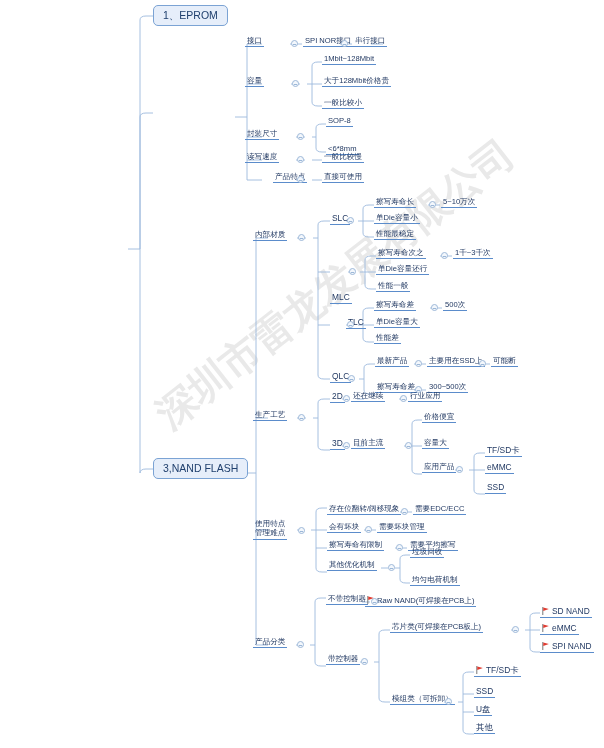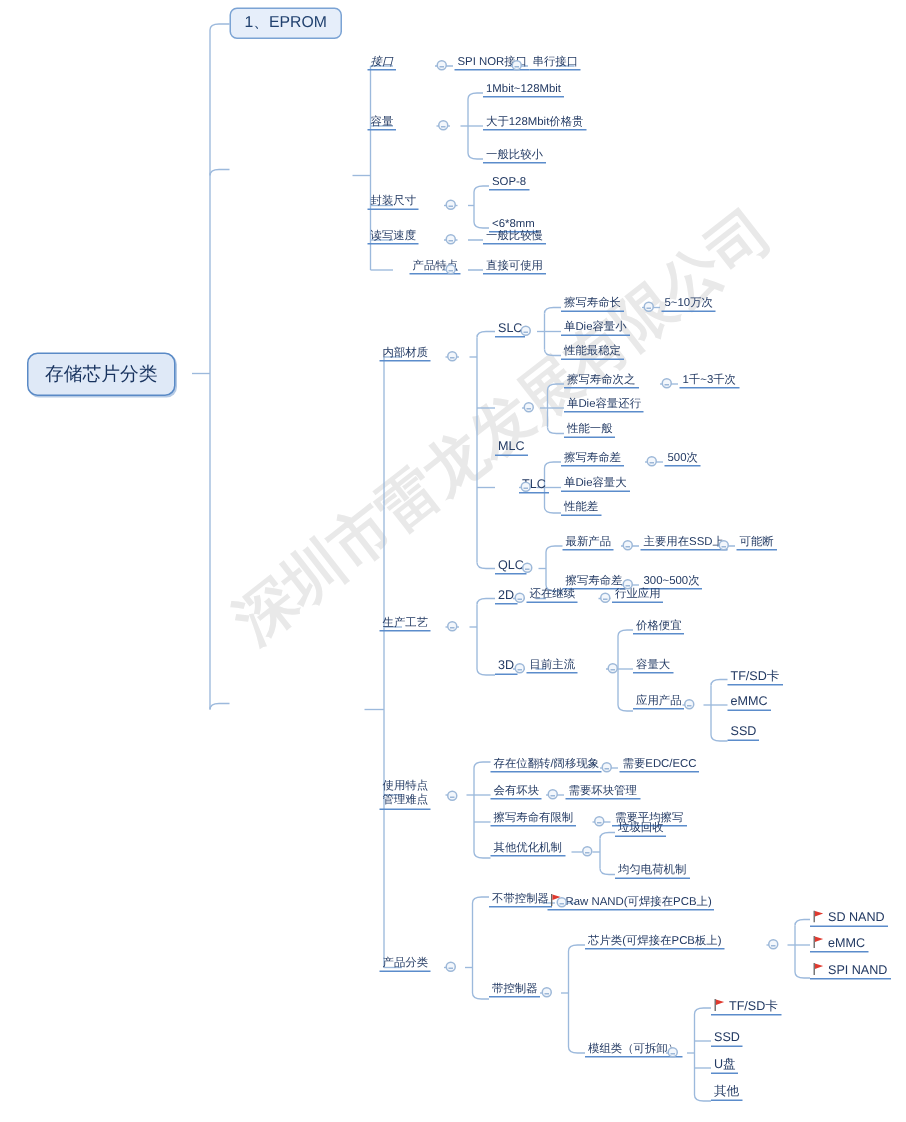--- a/index.html
+++ b/index.html
@@ -224,29 +224,29 @@
 
     <path d="M444 702 L451 702"></path>
     <path d="M458 702 L463 702"></path>
     <path d="M463 676 L463 730"></path>
     <path d="M463 676 Q463 672 469 672 L474 672"></path>
     <path d="M463 694 L474 694"></path>
     <path d="M463 712 L474 712"></path>
     <path d="M463 730 Q463 734 469 734 L474 734"></path>
   </svg>
 
-  <div class="node root" style="left:18px;top:235px;">
-    <span>存储芯片分类</span>
-  </div>
 
   <div class="node lvl1" style="left:153px;top:5px;">
     <span>1、EPROM</span>
   </div>
-
-  <div class="node uline" style="left:245px;top:37px;font-style:italic;">接口</div>
+  <div class="node lvl1" style="left:153px;top:458px;">
+    <span>3,NAND FLASH</span>
+  </div>
+
+  <div class="node uline" style="left:245px;top:37px;">接口</div>
   <div class="nub" style="left:291px;top:40px;"></div>
   <div class="node uline" style="left:303px;top:37px;">SPI NOR接口</div>
   <div class="nub" style="left:341px;top:40px;"></div>
   <div class="node uline" style="left:353px;top:37px;">串行接口</div>
 
   <div class="node uline" style="left:245px;top:77px;">容量</div>
   <div class="nub" style="left:292px;top:80px;"></div>
   <div class="node uline" style="left:322px;top:55px;">1Mbit~128Mbit</div>
   <div class="node uline" style="left:322px;top:77px;">大于128Mbit价格贵</div>
   <div class="node uline" style="left:322px;top:99px;">一般比较小</div>

